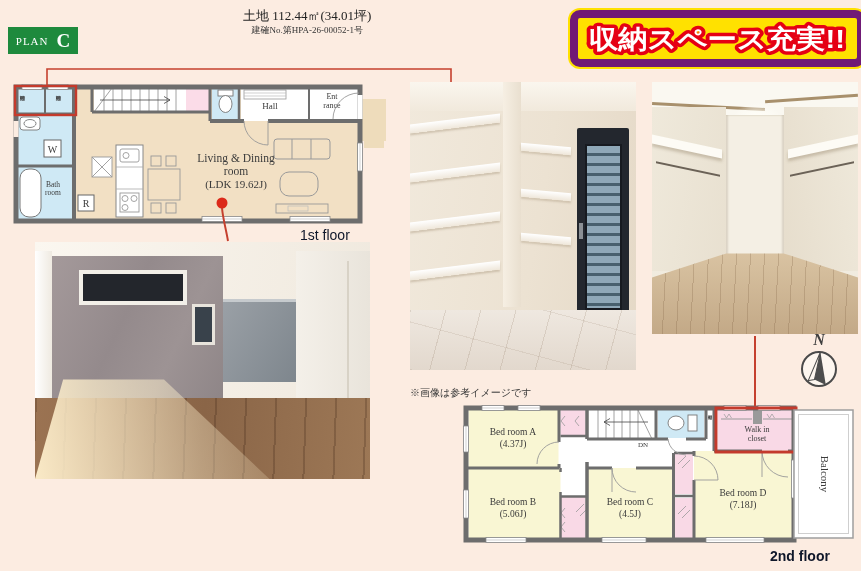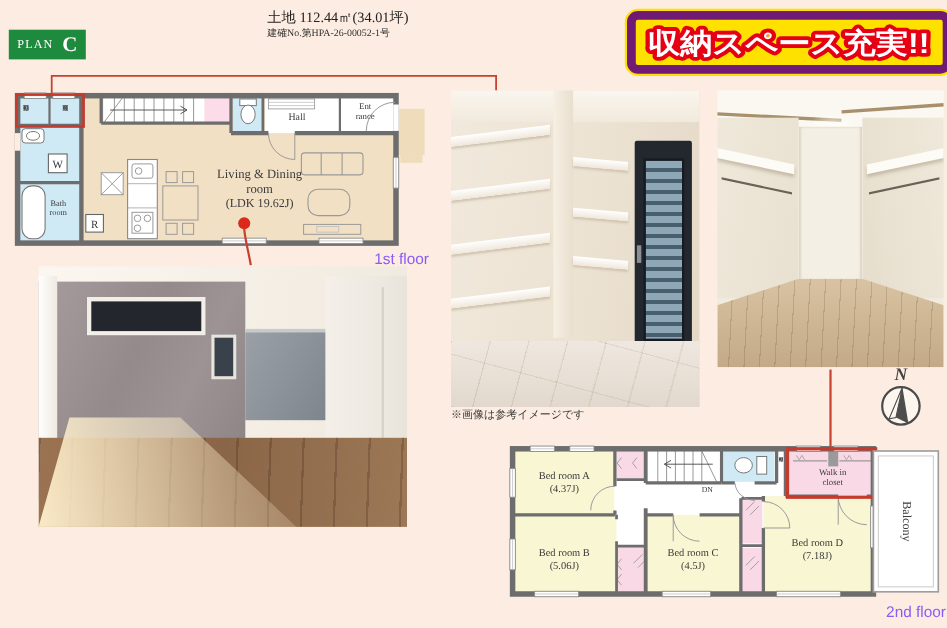--- a/index.html
+++ b/index.html
@@ -6,37 +6,37 @@
   .page{position:relative;width:861px;height:571px;background:#fcece1;overflow:hidden;
         font-family:"Liberation Sans", sans-serif;}
   .abs{position:absolute;}
 
   
   .plan-badge{left:8px;top:27px;width:70px;height:27px;background:#1e8a3d;color:#fff;
     display:flex;align-items:center;justify-content:center;gap:8px;
     font-family:"Liberation Serif", serif;}
   .plan-badge .sm{font-size:11px;letter-spacing:1px;}
   .plan-badge .lg{font-size:19px;font-weight:600;}
-  .area-info{left:243px;top:8px;color:#222;font-family:"Liberation Serif", serif;line-height:16px;font-size:13px;}
+  .area-info{left:243px;top:8px;color:#222;font-family:"Liberation Serif", serif;line-height:16px;font-size:13px;text-align:center;}
   .area-info .small{font-size:9px;color:#333;line-height:13px;}
 
   
   .banner{background:#ffe100;border:8px solid #701a75;border-radius:10px;
     box-shadow:0 0 0 2px #ffe100;display:flex;align-items:center;justify-content:center;}
   .banner-top{left:570px;top:10px;width:279px;height:41px;z-index:20;}
   .banner-bottom{left:30px;top:486px;width:334px;height:66px;z-index:20;flex-direction:column;}
   .banner svg{overflow:visible;display:block;}
   .outline-text{fill:#fff;stroke:#e50014;stroke-width:7;paint-order:stroke;stroke-linejoin:round;
     font-weight:bold;font-family:"Liberation Sans", sans-serif;}
 
   
   .fp{z-index:2;}
   .fp text{font-family:"Liberation Serif","DejaVu Serif",serif;fill:#3b3b3b;}
   .vt{writing-mode:vertical-rl;text-orientation:upright;}
-  .floor-label{font-size:14px;color:#8b5cf6;text-align:right;z-index:3;}
+  .floor-label{font-size:14px;color:#0f172a;text-align:left;z-index:3;}
 
   
   .photo{overflow:hidden;z-index:1;}
   .photo div{position:absolute;}
   .caption{font-size:10px;color:#3a3a3a;z-index:3;}
 
   
   .overlay{left:0;top:0;z-index:15;pointer-events:none;}
 </style>
 </head>
@@ -182,21 +182,21 @@
     <div style="left:49%;top:38%;width:22%;height:8px;background:linear-gradient(#fff,#efe7da);box-shadow:0 2px 2px rgba(150,130,100,.3);transform:skewY(5deg);"></div>
     <div style="left:49%;top:53%;width:22%;height:8px;background:linear-gradient(#fff,#efe7da);box-shadow:0 2px 2px rgba(150,130,100,.3);transform:skewY(5deg);"></div>
     <div style="left:74%;top:16%;width:23%;height:70%;background:#23272e;border-radius:2px;">
       <div style="left:14%;top:8%;right:14%;bottom:10%;background:repeating-linear-gradient(180deg,#8fa8b8 0 7px,#48606e 7px 10px);border:2px solid #171a20;"></div>
       <div style="left:4%;top:47%;width:4px;height:16px;background:#8b9095;"></div>
     </div>
     <div style="left:0;bottom:0;width:100%;height:21%;background:linear-gradient(#efe8e0,#e2d8cd);">
       <div style="inset:0;background:repeating-linear-gradient(105deg,rgba(160,140,120,.25) 0 1px,transparent 1px 34px),repeating-linear-gradient(15deg,rgba(160,140,120,.18) 0 1px,transparent 1px 46px);"></div>
     </div>
   </div>
-  <div class="abs caption" style="left:410px;top:370px;">※画像は参考イメージです</div>
+  <div class="abs caption" style="left:410px;top:386px;">※画像は参考イメージです</div>
 
   <div class="abs photo" style="left:652px;top:82px;width:206px;height:252px;">
     <div style="inset:0;background:linear-gradient(#f6f2e9,#efe9dc);"></div>
     <div style="left:0;top:0;width:100%;height:13%;background:#faf8f1;"></div>
     <div style="left:0;top:9%;width:55%;height:3px;background:#a8906c;transform:rotate(3deg);"></div>
     <div style="right:0;top:6%;width:45%;height:3px;background:#a8906c;transform:rotate(-4deg);"></div>
     <div style="left:38%;top:8%;width:26%;height:18%;background:radial-gradient(ellipse,#fffef8 0 25%,rgba(255,254,248,0) 70%);"></div>
     <div style="left:0;top:10%;width:36%;height:65%;background:linear-gradient(100deg,#efe9db,#e8e0d0);"></div>
     <div style="right:0;top:10%;width:36%;height:65%;background:linear-gradient(260deg,#efe9db,#e6ddcc);"></div>
     <div style="left:0;top:24%;width:34%;height:9px;background:#fdfbf5;box-shadow:0 3px 3px rgba(120,100,70,.3);transform:skewY(12deg);"></div>
@@ -324,21 +324,21 @@
     <text x="51" y="115" font-size="9.5" text-anchor="middle">(5.06J)</text>
     <text x="168" y="103" font-size="9.5" text-anchor="middle">Bed room C</text>
     <text x="168" y="115" font-size="9.5" text-anchor="middle">(4.5J)</text>
     <text x="281" y="94" font-size="9.5" text-anchor="middle">Bed room D</text>
     <text x="281" y="106" font-size="9.5" text-anchor="middle">(7.18J)</text>
     <text x="295" y="30" font-size="8" text-anchor="middle">Walk in</text>
     <text x="295" y="39" font-size="8" text-anchor="middle">closet</text>
     <text x="248" y="10" font-size="4.2" class="vt" fill="#555">可動棚</text>
     <text x="181" y="45" font-size="7" text-anchor="middle" font-family="Liberation Sans, sans-serif">DN</text>
   </svg>
-  <div class="abs floor-label" style="left:770px;top:548px;width:90px;">2nd floor</div>
+  <div class="abs floor-label" style="left:770px;top:548px;width:90px;font-weight:bold;">2nd floor</div>
 
   <svg class="abs overlay" width="861" height="571" viewBox="0 0 861 571">
     <path d="M47,86 V69 H451 V82" stroke="#c5402e" stroke-width="1.6" fill="none"></path>
     <path d="M755,336 V406" stroke="#c5402e" stroke-width="2" fill="none"></path>
     <circle cx="222" cy="203" r="5.5" fill="#dc2a1a"></circle>
     <path d="M222,208 C223,219 226,229 228,241" stroke="#c5402e" stroke-width="2" fill="none"></path>
   </svg>
 
 </div>
 

